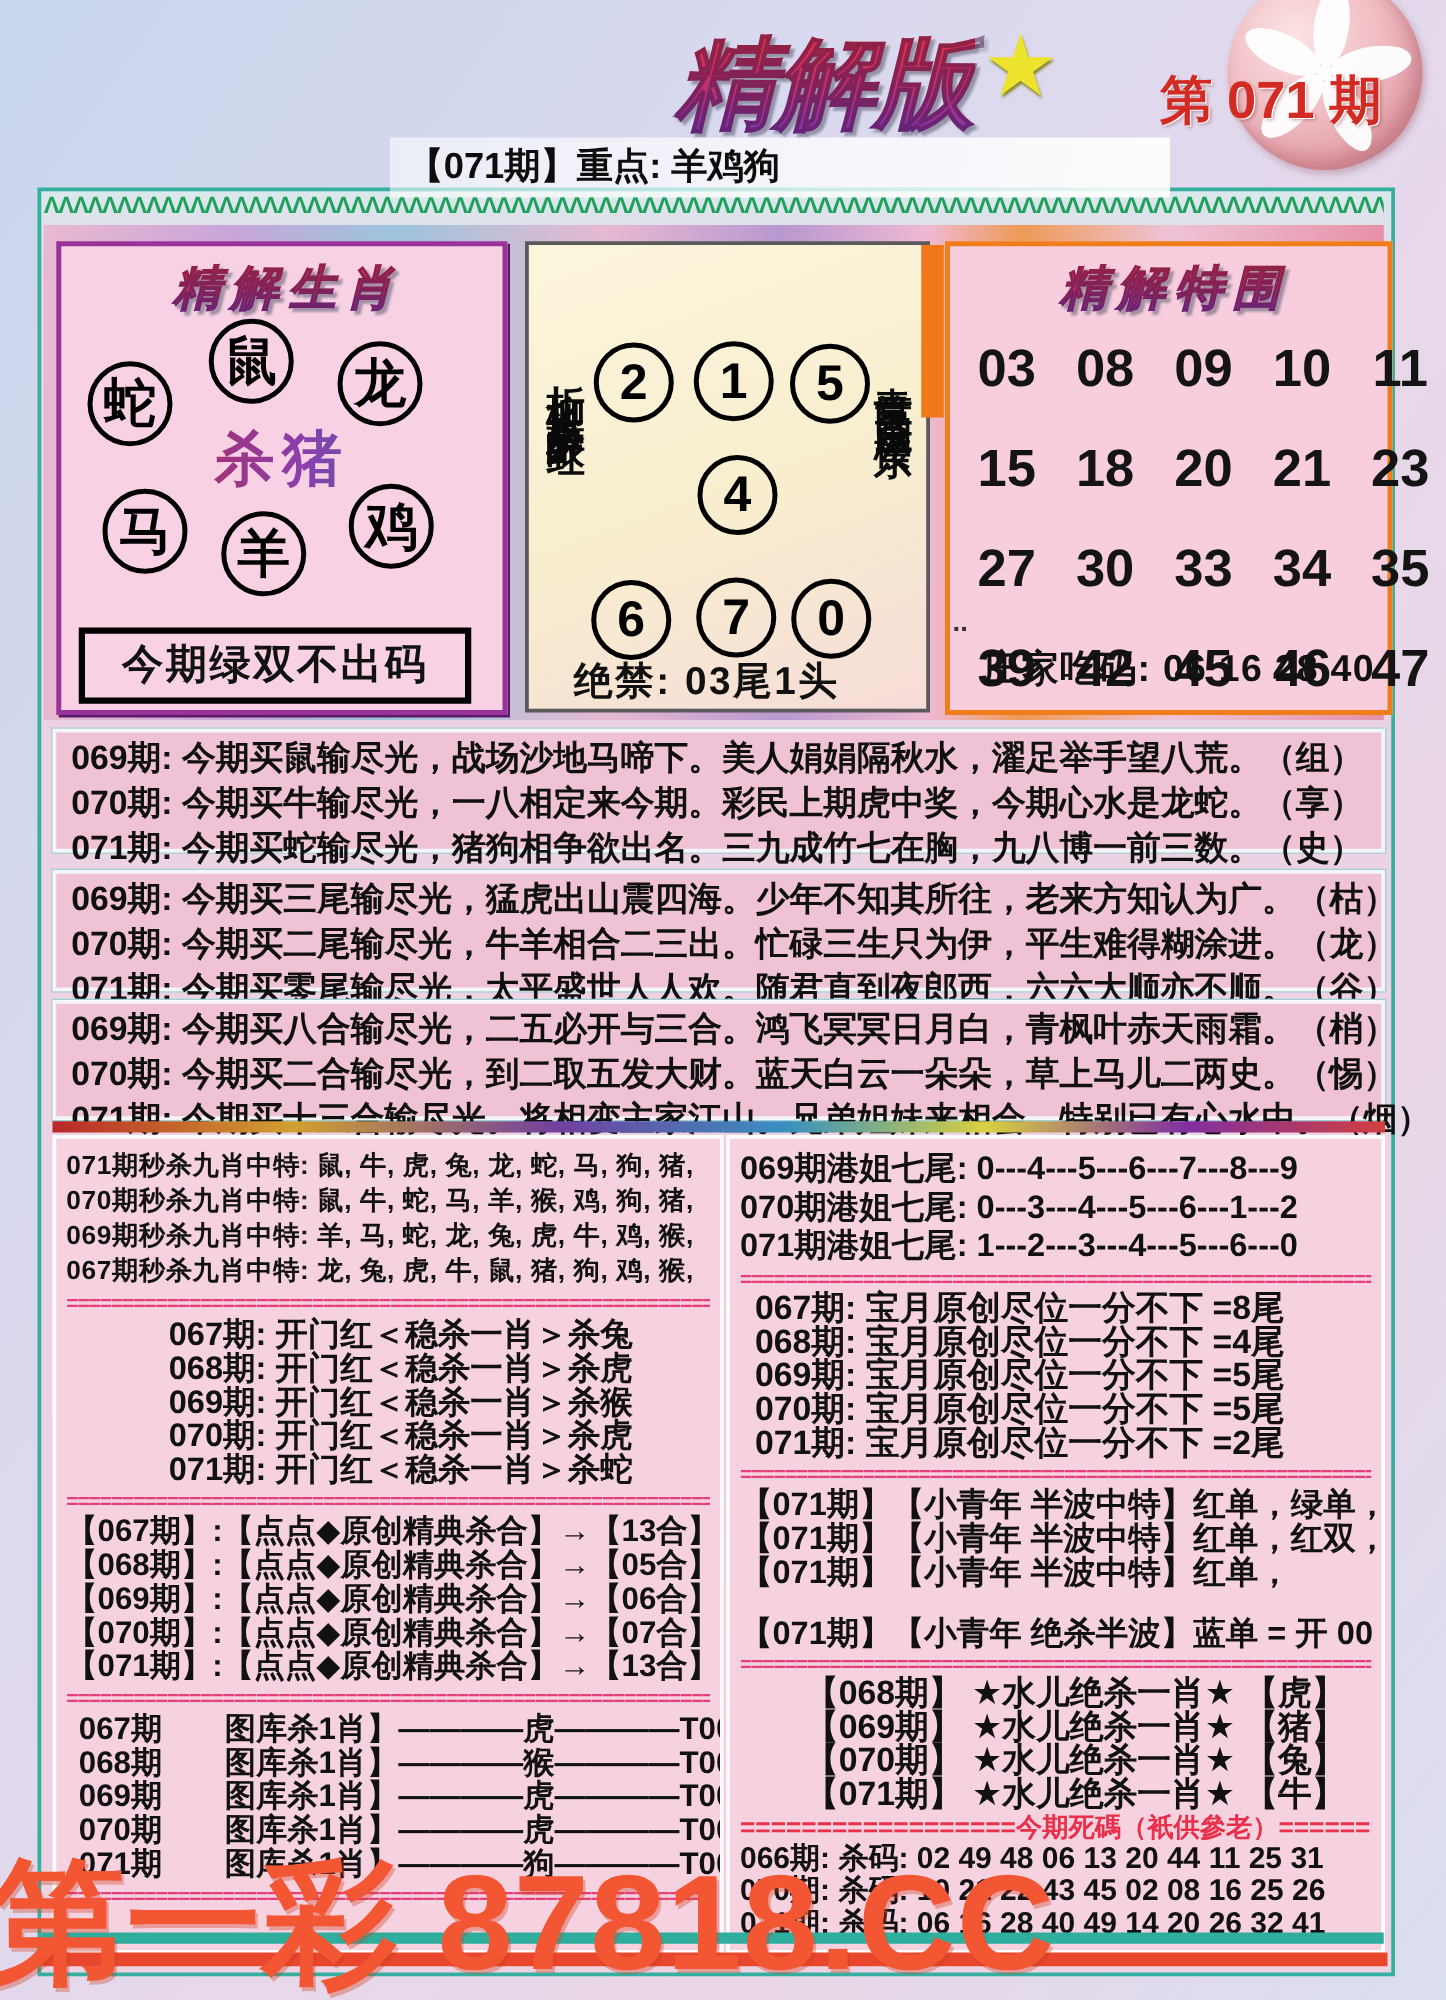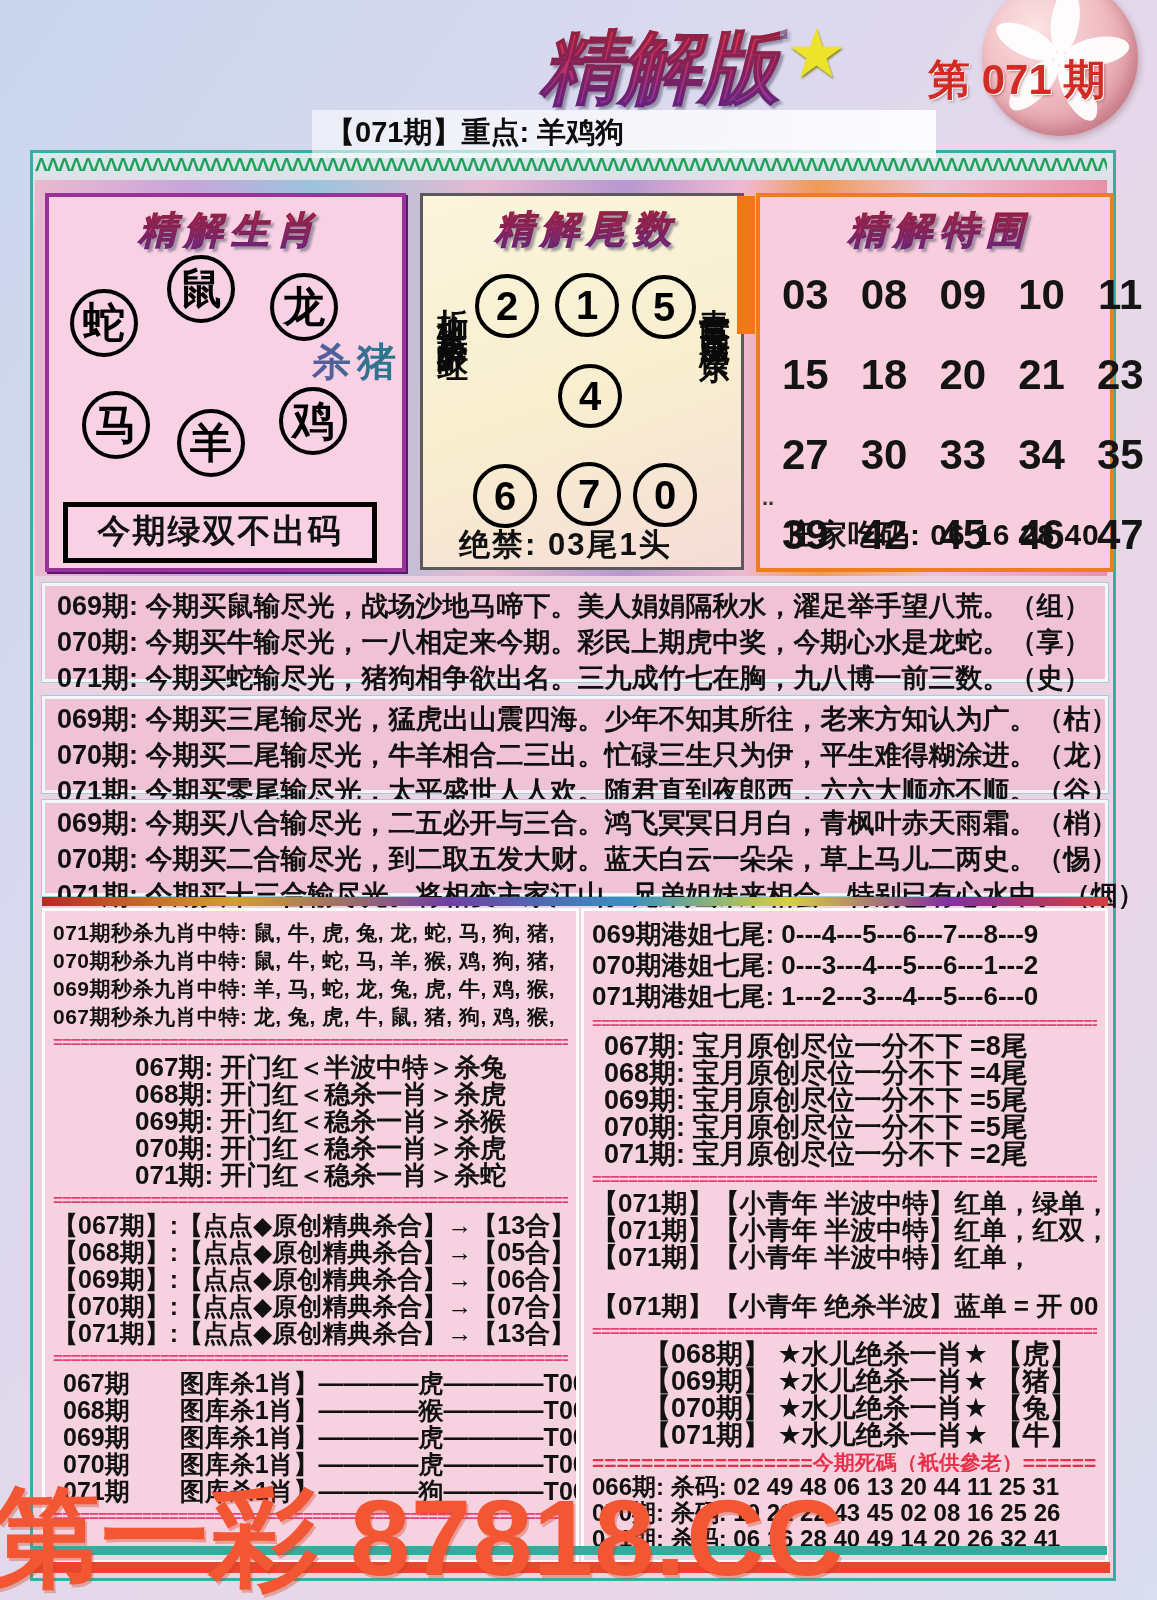--- a/index.html
+++ b/index.html
@@ -32,21 +32,21 @@
     background:linear-gradient(90deg,#e9b9cf 0%,#c9a6da 14%,#9cc4dc 26%,#e7b9d2 42%,#b898d0 55%,#efb9d2 66%,#ef9a56 73%,#eec3d6 84%,#e791a8 100%);}
   
   .zodiac-box{left:45px;top:193px;width:353px;height:371px;background:#f8d2e4;
     border:4px solid #993399;box-shadow:2px 2px 0 #5a1a6a;}
   .box-title{position:absolute;left:10px;right:0;top:8px;text-align:center;font-size:38px;
     font-weight:900;font-style:italic;letter-spacing:8px;white-space:nowrap;}
   .zcircle{position:absolute;width:60px;height:60px;border:4px solid #000;border-radius:50%;
     display:flex;align-items:center;justify-content:center;font-size:42px;font-weight:bold;color:#000;}
   .z-she{left:21px;top:92px;}  .z-shu{left:118px;top:58px;} .z-long{left:221px;top:76px;}
   .z-ma{left:33px;top:194px;}  .z-yang{left:128px;top:212px;} .z-ji{left:230px;top:190px;}
-  .kill-pig{position:absolute;left:0;right:0;top:138px;text-align:right;font-size:39px;font-weight:900;
+  .kill-pig{position:absolute;left:0;right:0;top:138px;text-align:center;font-size:48px;font-weight:900;
     background:linear-gradient(90deg,#c62020 0%,#8a3fae 55%,#1f7d8a 100%);
     -webkit-background-clip:text;background-clip:text;color:transparent;letter-spacing:6px;}
   .green-note{position:absolute;left:14px;top:305px;width:304px;border:5px solid #000;background:#f8d2e4;
     text-align:center;font-size:33px;font-weight:bold;letter-spacing:2px;padding:2px 0 4px;}
   
   .tail-box{left:420px;top:193px;width:318px;height:371px;border:3px solid #5a5a5a;
     background:linear-gradient(160deg,#fbf5dc 0%,#f8eecf 55%,#f6dcd8 100%);}
   .vtext{position:absolute;writing-mode:vertical-rl;text-orientation:upright;font-size:31px;
     font-weight:bold;letter-spacing:7px;color:#0a0a0a;top:88px;height:270px;}
   .vleft{left:8px;} .vright{right:6px;}
@@ -128,21 +128,20 @@
     <div class="zcircle z-shu">鼠</div>
     <div class="zcircle z-long">龙</div>
     <div class="kill-pig">杀猪</div>
     <div class="zcircle z-ma">马</div>
     <div class="zcircle z-yang">羊</div>
     <div class="zcircle z-ji">鸡</div>
     <div class="green-note">今期绿双不出码</div>
   </div>
 
   <div class="abs tail-box">
-    <div class="box-title fancy-grad">精解尾数</div>
     <div class="vtext vleft">折柳长亭醉眼红</div>
     <div class="vtext vright">青篙巨点画楼东</div>
     <div class="dcircle t1">2</div>
     <div class="dcircle t2">1</div>
     <div class="dcircle t3">5</div>
     <div class="dcircle tm">4</div>
     <div class="dcircle b1">6</div>
     <div class="dcircle b2">7</div>
     <div class="dcircle b3">0</div>
     <div class="ban-note">绝禁: 03尾1头</div>
@@ -197,21 +196,21 @@
 
   <div class="abs lcol">
     <div>
         <div class="nine-line">071期秒杀九肖中特: 鼠, 牛, 虎, 兔, 龙, 蛇, 马, 狗, 猪,</div>
         <div class="nine-line">070期秒杀九肖中特: 鼠, 牛, 蛇, 马, 羊, 猴, 鸡, 狗, 猪,</div>
         <div class="nine-line">069期秒杀九肖中特: 羊, 马, 蛇, 龙, 兔, 虎, 牛, 鸡, 猴,</div>
         <div class="nine-line">067期秒杀九肖中特: 龙, 兔, 虎, 牛, 鼠, 猪, 狗, 鸡, 猴,</div>
       </div>
     <div class="sep">========================================================================================</div>
     <div>
-        <div class="kaimen-line">067期: 开门红＜半波中特＞杀兔</div>
+        <div class="kaimen-line">067期: 开门红＜稳杀一肖＞杀兔</div>
         <div class="kaimen-line">068期: 开门红＜稳杀一肖＞杀虎</div>
         <div class="kaimen-line">069期: 开门红＜稳杀一肖＞杀猴</div>
         <div class="kaimen-line">070期: 开门红＜稳杀一肖＞杀虎</div>
         <div class="kaimen-line">071期: 开门红＜稳杀一肖＞杀蛇</div>
       </div>
     <div class="sep">========================================================================================</div>
     <div>
         <div class="dian-line">【067期】:【点点◆原创精典杀合】→【13合】</div>
         <div class="dian-line">【068期】:【点点◆原创精典杀合】→【05合】</div>
         <div class="dian-line">【069期】:【点点◆原创精典杀合】→【06合】</div>

